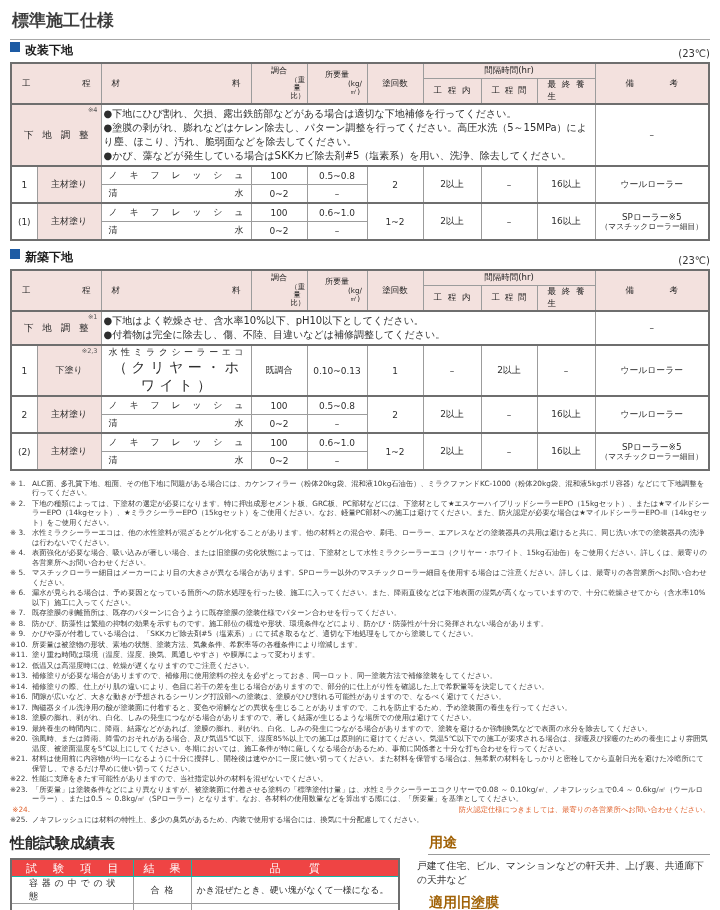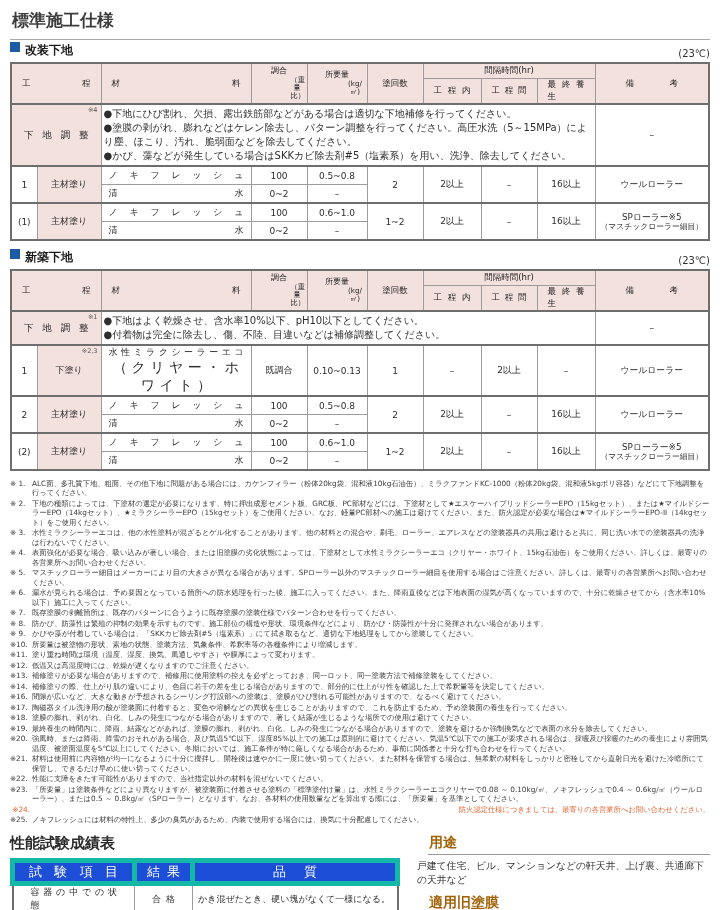--- a/index.html
+++ b/index.html
@@ -35,21 +35,21 @@
   .gs td{border-top:2px solid #6e6e6e;}
   .notes{margin-top:4px;}
   .note{position:relative;padding-left:22px;font-size:7.3px;line-height:1.3;color:#3a3a3a;margin-bottom:1px;text-align:left;}
   .nm{position:absolute;left:0;top:0;width:20px;}
   .orange{color:#e0632f;text-align:right;}
   .bottom{display:flex;gap:16px;margin-top:10px;}
   .bleft{width:390px;flex:none;}
   .bright{flex:1;min-width:0;}
   .ptitle{font-size:15px;font-weight:bold;color:#2a2a2a;margin:0 0 5px 0;}
   table.perf{width:100%;border-collapse:collapse;table-layout:fixed;border:2px solid #6e6e6e;}
-  .perf th{background:#1d4ed8;color:#fff;font-weight:normal;font-size:13px;height:16px;border:5px solid #14b8a6;}
+  .perf th{background:#ef4444;color:#fff;font-weight:normal;font-size:11px;height:16px;border:1px solid #14b8a6;}
   .perf td{border:1px solid #9c9c9c;font-size:9px;padding:3px 5px;height:17px;color:#2e2e2e;}
   .perf th.js{padding:0 14px;}
   .perf td.js{padding:0 17px;}
   .qual{text-align:left;line-height:1.35;margin-left:39px;}
   .h2{font-size:14px;font-weight:bold;color:#a16207;border-bottom:1px solid #999;padding:0 0 2px 1px;margin:0 0 4px 12px;}
   .rtext{font-size:9.8px;line-height:1.42;margin:0 0 7px 1px;color:#333;}
 </style>
 </head>
 <body>
 

